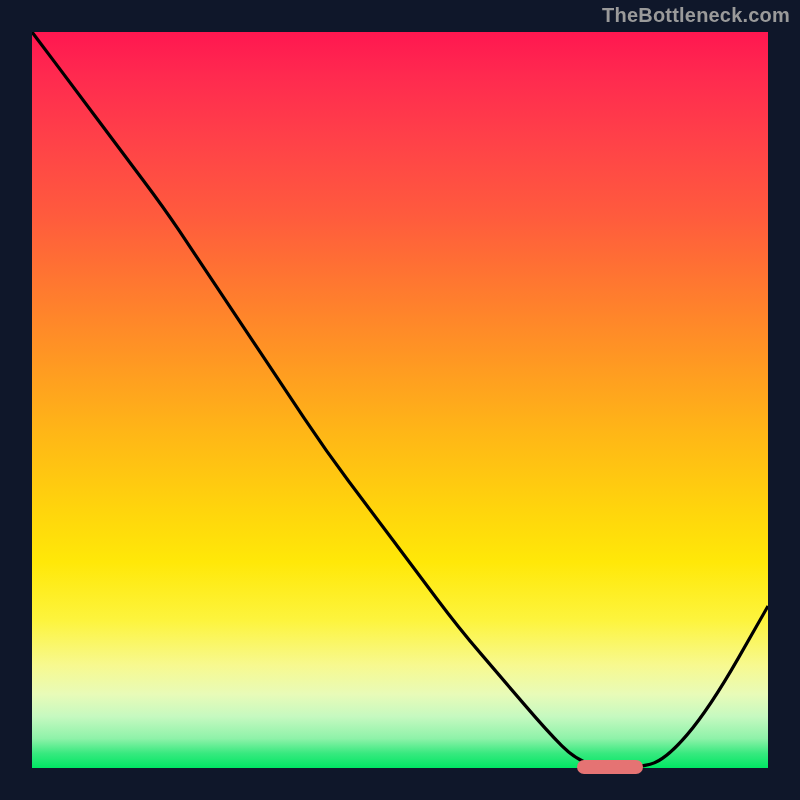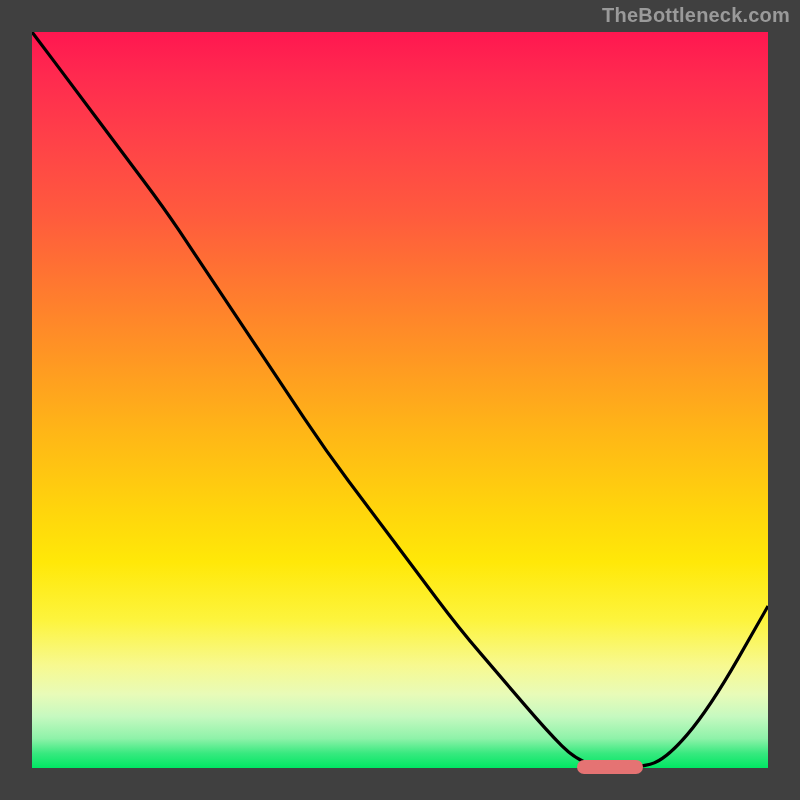--- a/index.html
+++ b/index.html
@@ -8,21 +8,21 @@
     width: 800px;
     height: 800px;
     background: #000;
     overflow: hidden;
     font-family: Arial, Helvetica, sans-serif;
   }
   .frame {
     position: relative;
     width: 800px;
     height: 800px;
-    background: #404040;
+    background: #0f172a;
   }
   .plot-area {
     position: absolute;
     left: 32px;
     top: 32px;
     width: 736px;
     height: 736px;
     
     background: linear-gradient(
       to bottom,

